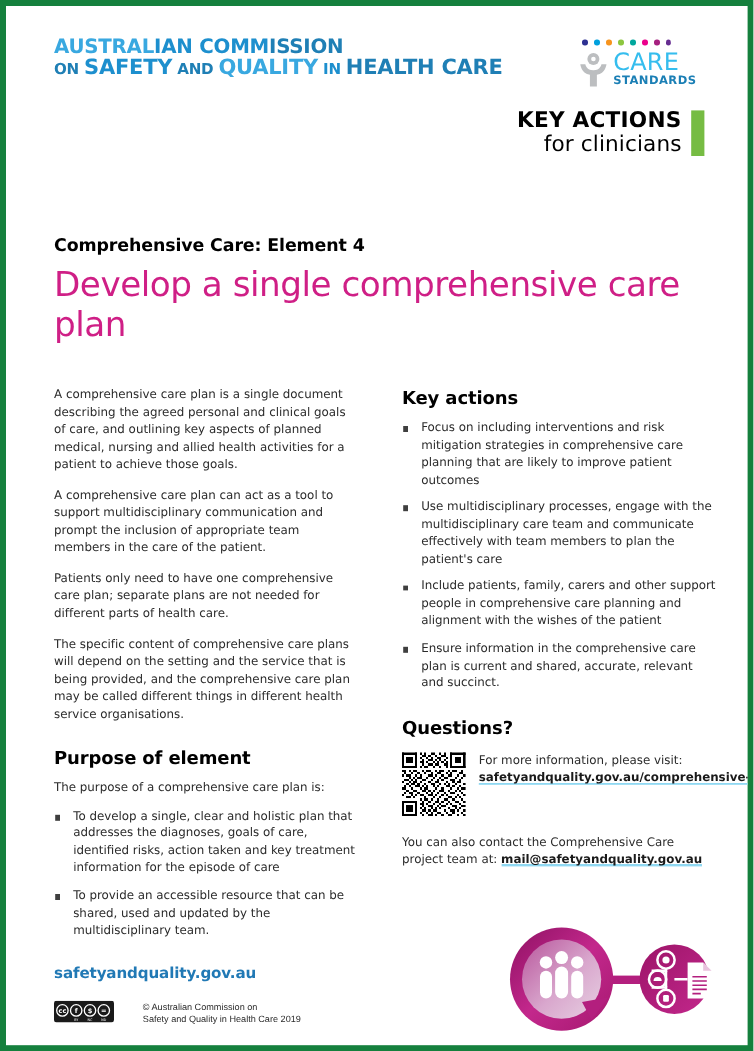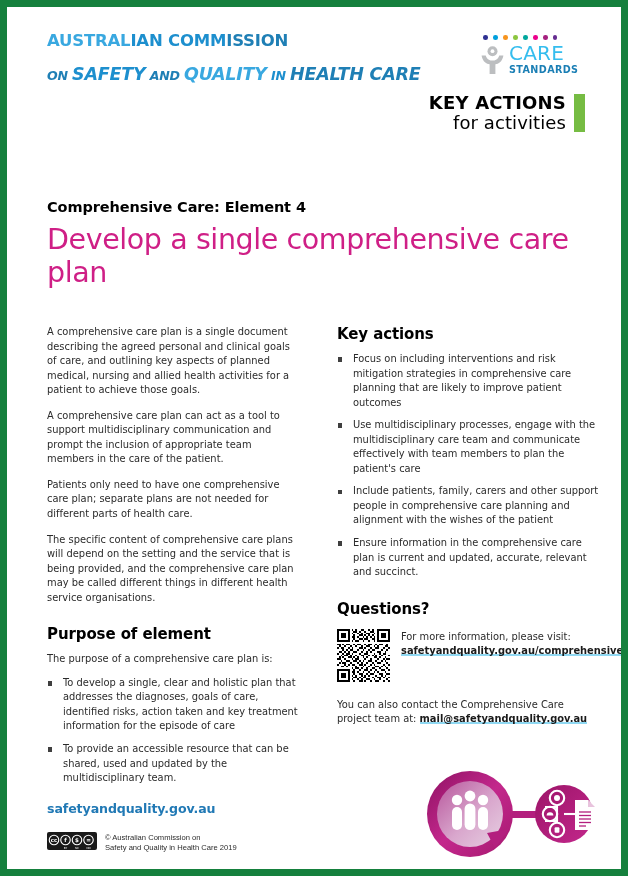--- a/index.html
+++ b/index.html
@@ -14,21 +14,21 @@
     height: 876px;
     overflow: hidden;
     position: relative;
   }
   .page {
     position: relative;
     width: 628px;
     height: 876px;
     background: #ffffff;
     box-sizing: border-box;
-    border: 7px solid #15803d;
+    border: 5px solid #15803d;
     overflow: hidden;
   }
 
   
   .header {
     position: relative;
     height: 158px;
     padding: 0;
   }
   .acsqhc-logo {
@@ -44,22 +44,21 @@
     font-size: 16.5px;
     letter-spacing: -0.2px;
     white-space: nowrap;
   }
   .acsqhc-line2 {
     font-family: "DejaVu Sans", "Liberation Sans", sans-serif;
     font-weight: bold;
     font-size: 17.5px;
     letter-spacing: -0.2px;
     white-space: nowrap;
-    margin-top: 16px;
-    font-style: italic;
+    margin-top: 1px;
   }
   .c-lt { color: #39a8e0; }
   .c-md { color: #1d8fce; }
   .c-dk { color: #1f7fb5; }
   .sm { font-size: 0.72em; }
 
   
   .nsqhs {
     position: absolute;
     right: 36px;
@@ -276,21 +275,21 @@
     font-weight: bold;
     color: #2179b5;
     letter-spacing: -0.1px;
   }
   .cc-row {
     position: absolute;
     left: 40px;
     bottom: 16px;
     display: flex;
     align-items: flex-start;
-    gap: 8px;
+    gap: 24px;
   }
   .cc-badge {
     width: 50px;
     height: 18px;
     flex: 0 0 50px;
   }
   .copyright {
     font-size: 7.6px;
     line-height: 1.32;
     color: #2b2b2b;
@@ -336,21 +335,21 @@
       </svg>
       <div class="nsqhs-text">
         <div class="nsqhs-main">CARE</div>
         <div class="nsqhs-sub">STANDARDS</div>
       </div>
     </div>
 
     <div class="key-actions-block">
       <div class="key-actions-text">
         <div class="ka-line1">KEY ACTIONS</div>
-        <div class="ka-line2">for activities</div>
+        <div class="ka-line2">for clinicians</div>
       </div>
       <div class="ka-bar"></div>
     </div>
   </div>
 
   <div class="title-area">
     <div class="eyebrow">Comprehensive Care: Element 4</div>
     <div class="headline">Develop a single comprehensive care plan</div>
   </div>
 
@@ -369,21 +368,21 @@
         <li>To provide an accessible resource that can be shared, used and updated by the multidisciplinary team.</li>
       </ul>
     </div>
 
     <div class="col-right">
       <h2 class="section first">Key actions</h2>
       <ul class="bullets">
         <li>Focus on including interventions and risk mitigation strategies in comprehensive care planning that are likely to improve patient outcomes</li>
         <li>Use multidisciplinary processes, engage with the multidisciplinary care team and communicate effectively with team members to plan the patient's care</li>
         <li>Include patients, family, carers and other support people in comprehensive care planning and alignment with the wishes of the patient</li>
-        <li>Ensure information in the comprehensive care plan is current and updated, accurate, relevant and succinct.</li>
+        <li>Ensure information in the comprehensive care plan is current and shared, accurate, relevant and succinct.</li>
       </ul>
 
       <div class="questions-wrap">
         <h2 class="section first" style="margin-bottom:11px">Questions?</h2>
         <div class="q-row">
           <svg class="qr-code" viewBox="0 0 29 29" shape-rendering="crispEdges">
             <rect width="29" height="29" fill="#ffffff"></rect>
             <g fill="#000000">
               <rect x="0" y="0" width="7" height="1"></rect>
                 <rect x="0" y="6" width="7" height="1"></rect>

